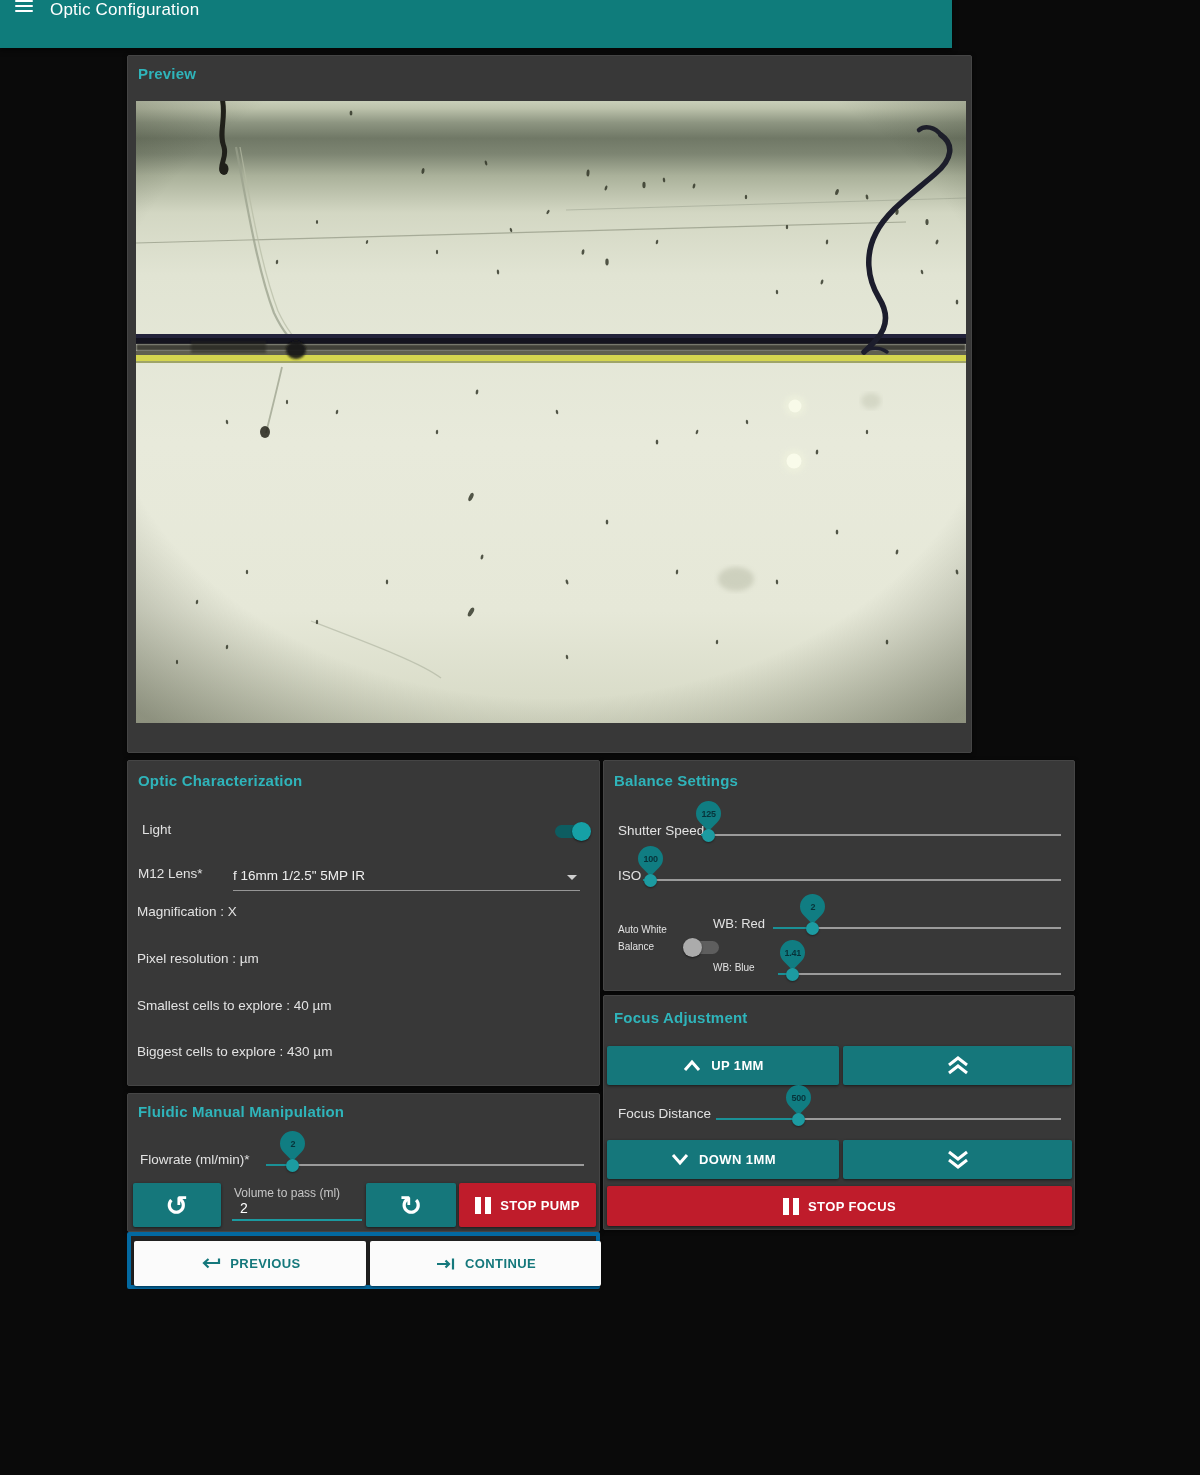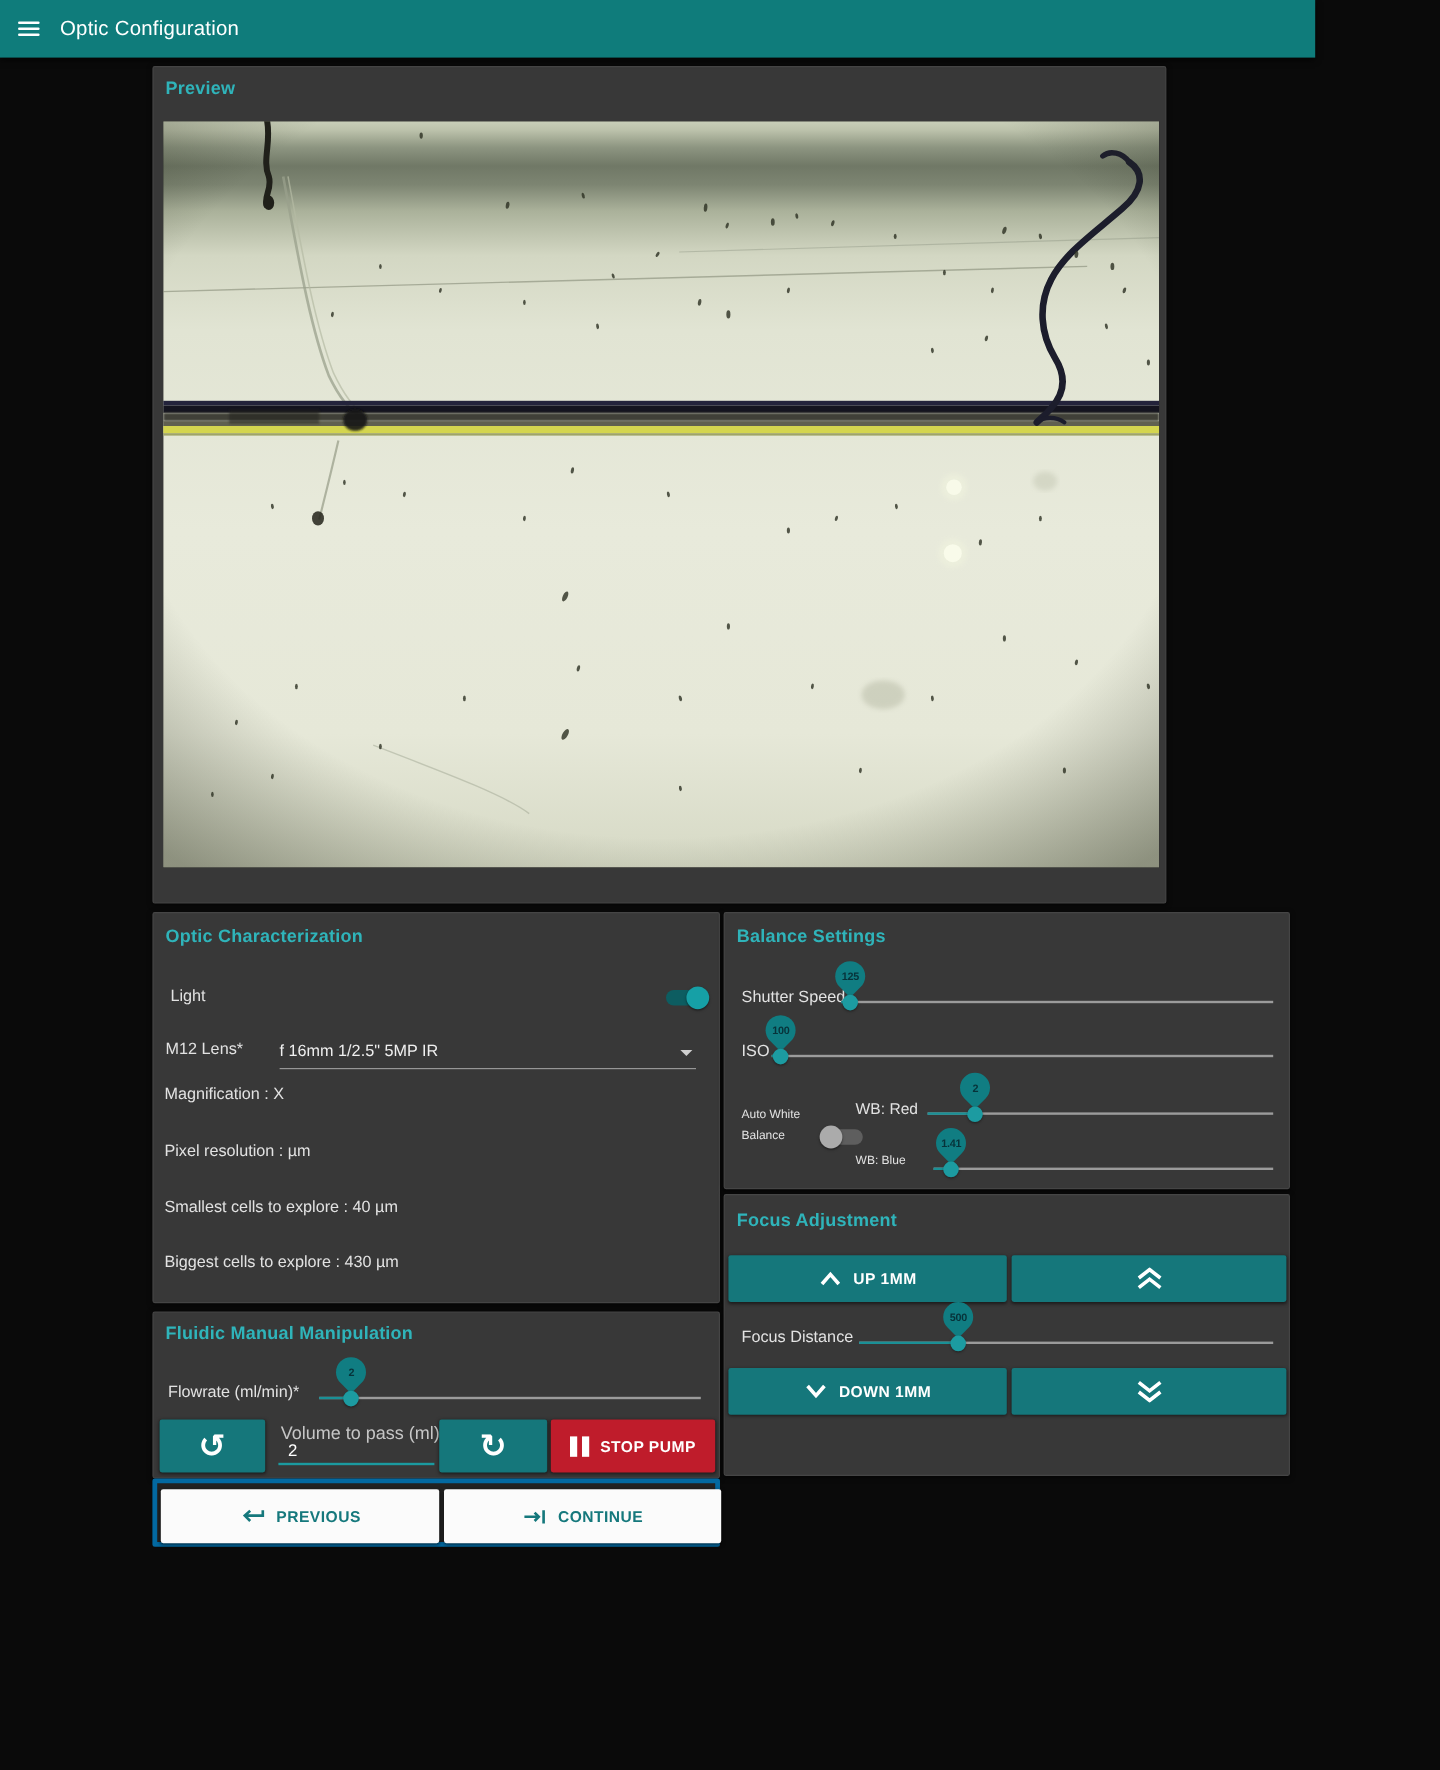--- a/index.html
+++ b/index.html
@@ -1,29 +1,29 @@
 <!DOCTYPE html>
 <html><head>
 <meta charset="utf-8">
 <style>
   html,body{margin:0;padding:0;background:#0a0a0a;}
   #app{position:relative;width:1200px;height:1475px;background:#0a0a0a;overflow:hidden;
        font-family:"Liberation Sans",sans-serif;-webkit-font-smoothing:antialiased;}
   
-  .appbar{position:absolute;left:0;top:0;width:1096px;height:48px;background:#0f7c7b;
-          display:flex;align-items:center;box-shadow:0 2px 5px rgba(0,0,0,.7);z-index:5;}
+  .appbar{position:absolute;left:0;top:0;width:952px;height:48px;background:#0f7c7b;
+          display:flex;box-shadow:0 2px 5px rgba(0,0,0,.7);z-index:5;}
   .appbar-title{color:#fff;font-size:17px;letter-spacing:.2px;margin-left:17px;}
   .menu-icon{margin-left:15px;width:18px;display:flex;flex-direction:column;gap:3px;cursor:pointer;}
   .menu-icon i{display:block;height:2px;background:#fff;border-radius:1px;}
   
   .panel{position:absolute;background:#383838;border:1px solid #454545;box-sizing:border-box;
          border-radius:2px;box-shadow:0 1px 4px rgba(0,0,0,.6);}
   .panel-title{position:absolute;color:#2fb4ba;font-size:15px;font-weight:bold;letter-spacing:.2px;}
   .lbl{position:absolute;color:#e2e2e2;font-size:13.5px;}
-  .sub{color:#c6c6c6;font-size:15px;text-align:center;}
+  .sub{color:#c6c6c6;font-size:12px;text-align:center;}
   
   .btn{position:absolute;display:flex;align-items:center;justify-content:center;gap:9px;
        border:none;border-radius:2px;cursor:pointer;font-family:"Liberation Sans",sans-serif;
        font-size:13px;font-weight:bold;letter-spacing:.4px;
        box-shadow:0 1px 3px rgba(0,0,0,.55);}
   .btn-teal{background:#15777b;color:#fff;}
   .btn-red{background:#bf1c2b;color:#fff;}
   .btn-white{background:#fbfbfb;color:#15787c;}
   
   .slider{position:absolute;height:2px;}
@@ -298,20 +298,27 @@
         </svg>
       <span>DOWN 1MM</span>
     </button>
     <button class="btn btn-teal" style="left:239px;top:144px;width:229px;height:39px;">
       <svg width="26" height="19" viewBox="0 0 26 19">
         <polyline points="4,2 13,9 22,2" fill="none" stroke="#fff" stroke-width="3"></polyline>
         <polyline points="4,10 13,17 22,10" fill="none" stroke="#fff" stroke-width="3"></polyline>
       </svg>
     </button>
 
+    <button class="btn btn-red" style="left:3px;top:190px;width:465px;height:40px;">
+      <span class="pause">
+          <i></i>
+          <i></i>
+        </span>
+      <span>STOP FOCUS</span>
+    </button>
   </div>
 
   <div class="panel" style="left:127px;top:1093px;width:473px;height:139px;">
     <div class="panel-title" style="left:10px;top:9px;text-align:right;">Fluidic Manual Manipulation</div>
 
     <div class="lbl" style="left:12px;top:58px;">Flowrate (ml/min)*</div>
     <div class="slider" style="left:138px;top:70px;width:318px;">
       <div class="sl-track"></div>
       <div class="sl-fill" style="width:26px;"></div>
       <div class="sl-balloon" style="left:26px;">

